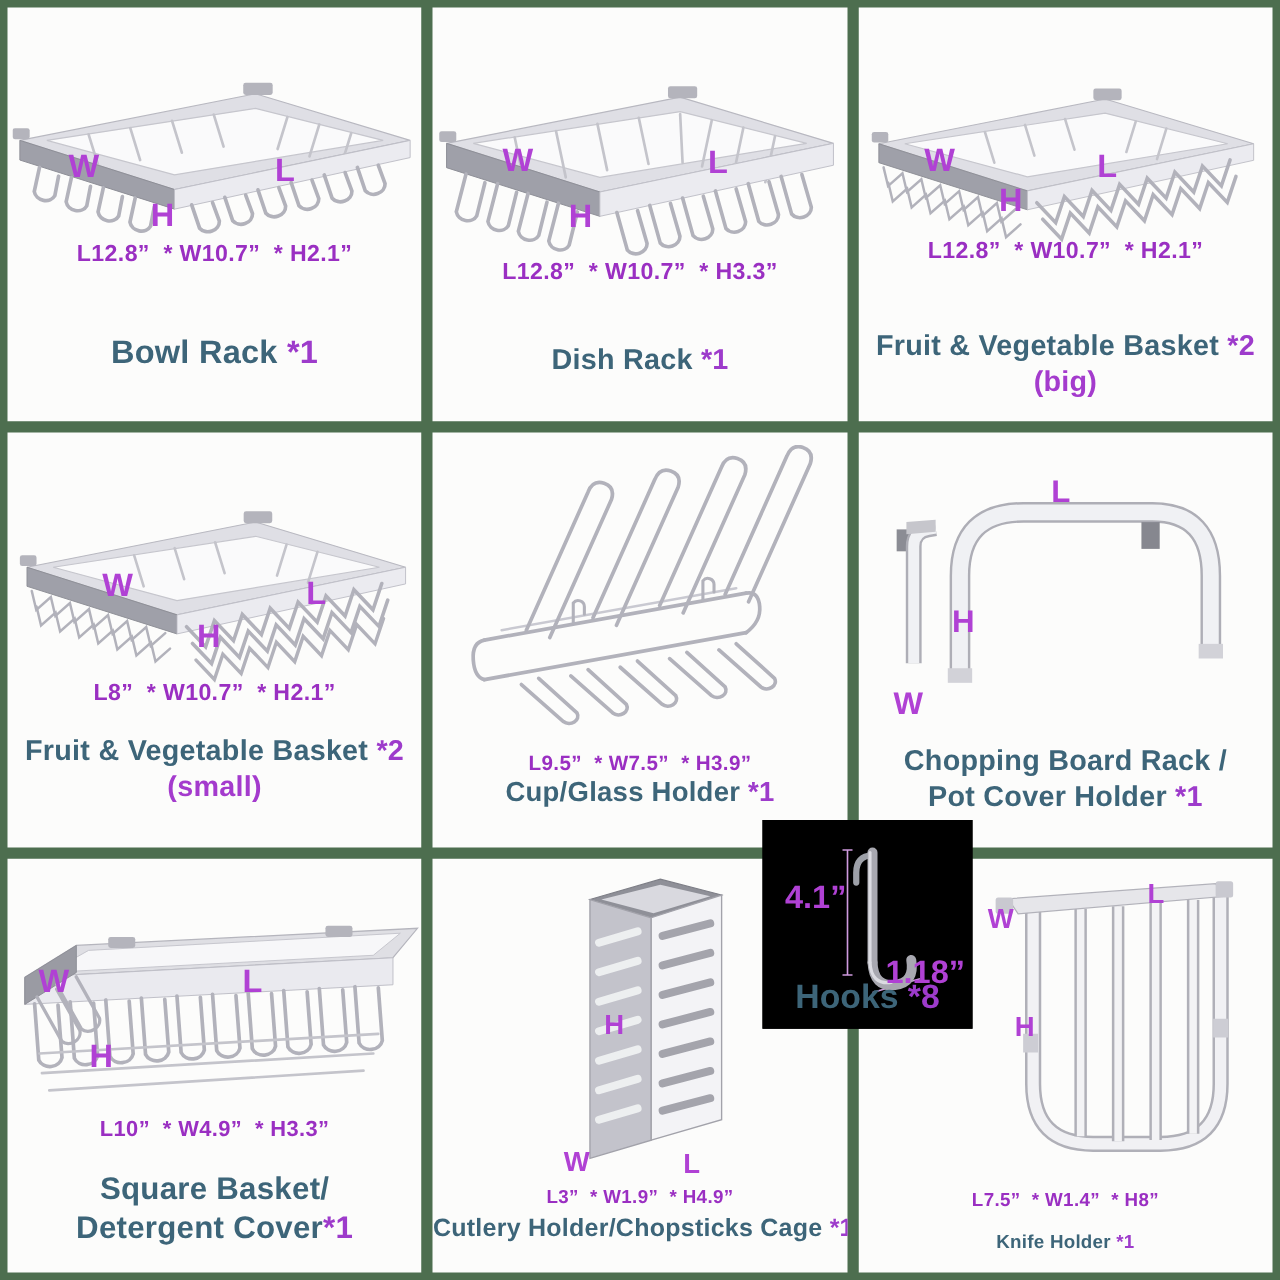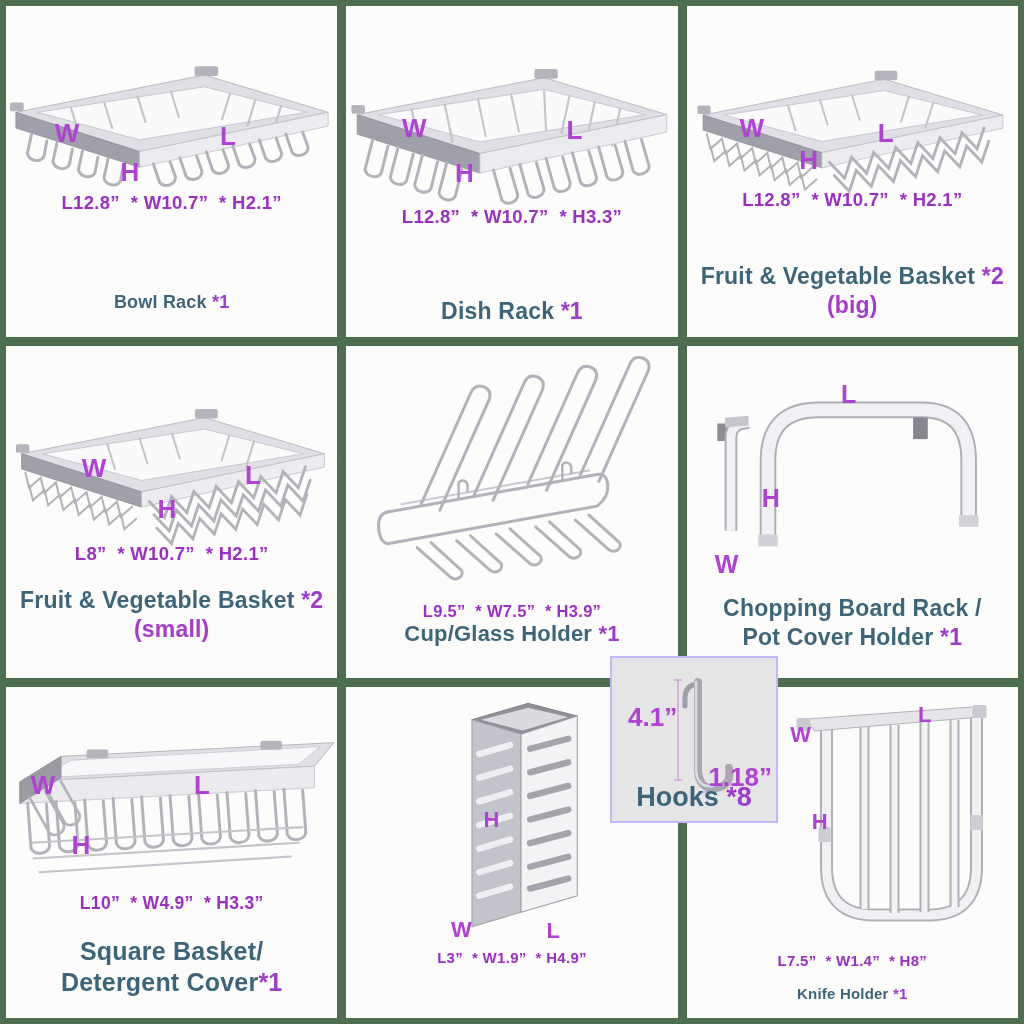--- a/index.html
+++ b/index.html
@@ -11,22 +11,22 @@
   .art svg{position:absolute;}
   .dim-letter{position:absolute;transform:translate(-50%,-50%);color:#b041d4;font-weight:700;}
   .dims{position:absolute;left:0;width:100%;text-align:center;color:#9a2fc2;font-weight:600;
         white-space:pre;letter-spacing:.3px;}
   .title{position:absolute;left:0;width:100%;text-align:center;color:#3d6579;font-weight:600;
          line-height:1.25;white-space:nowrap;letter-spacing:.2px;}
   .qty{color:#9d3bcb;white-space:pre;}
   .sub{color:#a43bcd;}
   .wire{fill:none;stroke:#b2b2bb;stroke-width:3;stroke-linecap:round;}
   .wire2{fill:none;stroke:#c4c4cb;stroke-width:2.2;stroke-linecap:round;}
-  .hooks-box{position:absolute;left:610px;top:656px;width:168px;height:167px;background:#e5e5e5;
-             border:2px solid #c4b5fd;box-sizing:border-box;z-index:5;}
+  .hooks-box{position:absolute;left:610px;top:656px;width:168px;height:167px;background:#000000;
+             border:2px solid #000000;box-sizing:border-box;z-index:5;}
   .hooks-box .hlabel{position:absolute;color:#b041d4;font-weight:600;}
   .hooks-box .hname{position:absolute;left:0;width:100%;bottom:8px;text-align:center;
                     color:#3d6579;font-weight:600;font-size:27px;margin-top:25px;}
 </style>
 </head>
 <body>
 
 <div class="board">
 
   <svg width="0" height="0" style="position:absolute" aria-hidden="true">
@@ -67,21 +67,21 @@
             <use href="#loop" transform="translate(100,98.9) rotate(18)"></use>
         </g>
         <rect x="188" y="5" width="24" height="10" rx="2" fill="#b4b4bc"></rect>
         <rect x="0" y="42" width="14" height="9" rx="2" fill="#b4b4bc"></rect>
       </svg>
       <span class="dim-letter" style="left:61px;top:127px;font-size:26px">W</span>
       <span class="dim-letter" style="left:222px;top:130px;font-size:26px">L</span>
       <span class="dim-letter" style="left:124px;top:166px;font-size:26px">H</span>
     </div>
     <div class="dims" style="top:186px;font-size:18.5px">L12.8”  * W10.7”  * H2.1”</div>
-    <div class="title" style="bottom:24px;font-size:18px">
+    <div class="title" style="bottom:40px;font-size:26px">
       <span>Bowl Rack</span><span class="qty"> *1</span>
     </div>
   </div>
 
   <div class="cell">
     <div class="art">
       <svg style="left:4px;top:60px" width="324" height="146" viewBox="0 0 330 150">
         <polygon points="6,50 198,12 324,50 132,90" fill="#dfdfe5" stroke="#b8b8c0" stroke-width="1"></polygon>
         <polygon points="28,50 198,24 302,50 132,78" fill="#fafafb" stroke="#c6c6cd" stroke-width="1"></polygon>
         <g class="wire2">
@@ -109,21 +109,21 @@
             <use href="#loop2" transform="translate(98,99.2) rotate(18)"></use>
         </g>
         <rect x="188" y="3" width="24" height="10" rx="2" fill="#b4b4bc"></rect>
         <rect x="0" y="40" width="14" height="9" rx="2" fill="#b4b4bc"></rect>
       </svg>
       <span class="dim-letter" style="left:68px;top:122px;font-size:26px">W</span>
       <span class="dim-letter" style="left:228px;top:124px;font-size:26px">L</span>
       <span class="dim-letter" style="left:118px;top:167px;font-size:26px">H</span>
     </div>
     <div class="dims" style="top:200px;font-size:18.5px">L12.8”  * W10.7”  * H3.3”</div>
-    <div class="title" style="bottom:12px;font-size:23px">
+    <div class="title" style="bottom:36px;font-size:23px">
       <span>Dish Rack</span><span class="qty"> *1</span>
     </div>
   </div>
 
   <div class="cell">
     <div class="art">
       <svg style="left:4px;top:60px" width="324" height="132" viewBox="0 0 330 140">
         <polygon points="6,52 198,14 324,52 132,92" fill="#dfdfe5" stroke="#b8b8c0" stroke-width="1"></polygon>
         <polygon points="28,52 198,26 302,52 132,80" fill="#fafafb" stroke="#c6c6cd" stroke-width="1"></polygon>
         <g class="wire2">
@@ -308,20 +308,23 @@
             <path d="M108,162 l42,-11"></path>
             <path d="M108,188 l42,-11"></path>
           <path d="M108,212 l42,-11"></path>
         </g>
       </svg>
       <span class="dim-letter" style="left:145px;top:133px;font-size:22px">H</span>
       <span class="dim-letter" style="left:115px;top:243px;font-size:22px">W</span>
       <span class="dim-letter" style="left:207px;top:244px;font-size:22px">L</span>
     </div>
     <div class="dims" style="top:262px;font-size:15px">L3”  * W1.9”  * H4.9”</div>
+    <div class="title" style="bottom:22px;font-size:20px">
+      <span>Cutlery Holder/Chopsticks Cage</span><span class="qty"> *1</span>
+    </div>
   </div>
 
   <div class="cell">
     <div class="art">
       <svg style="left:92px;top:12px" width="222" height="248" viewBox="0 0 215 248">
         <path d="M44,30 L44,168 Q44,216 92,216 L146,216 Q194,216 194,168 L194,16" fill="none" stroke="#b0b0b8" stroke-width="13"></path>
         <path d="M44,30 L44,168 Q44,216 92,216 L146,216 Q194,216 194,168 L194,16" fill="none" stroke="#f1f1f4" stroke-width="9"></path>
         <g>
           <line x1="82" y1="28" x2="82" y2="210" stroke="#b0b0b8" stroke-width="10"></line>
           <line x1="82" y1="28" x2="82" y2="210" stroke="#f3f3f5" stroke-width="6"></line>

